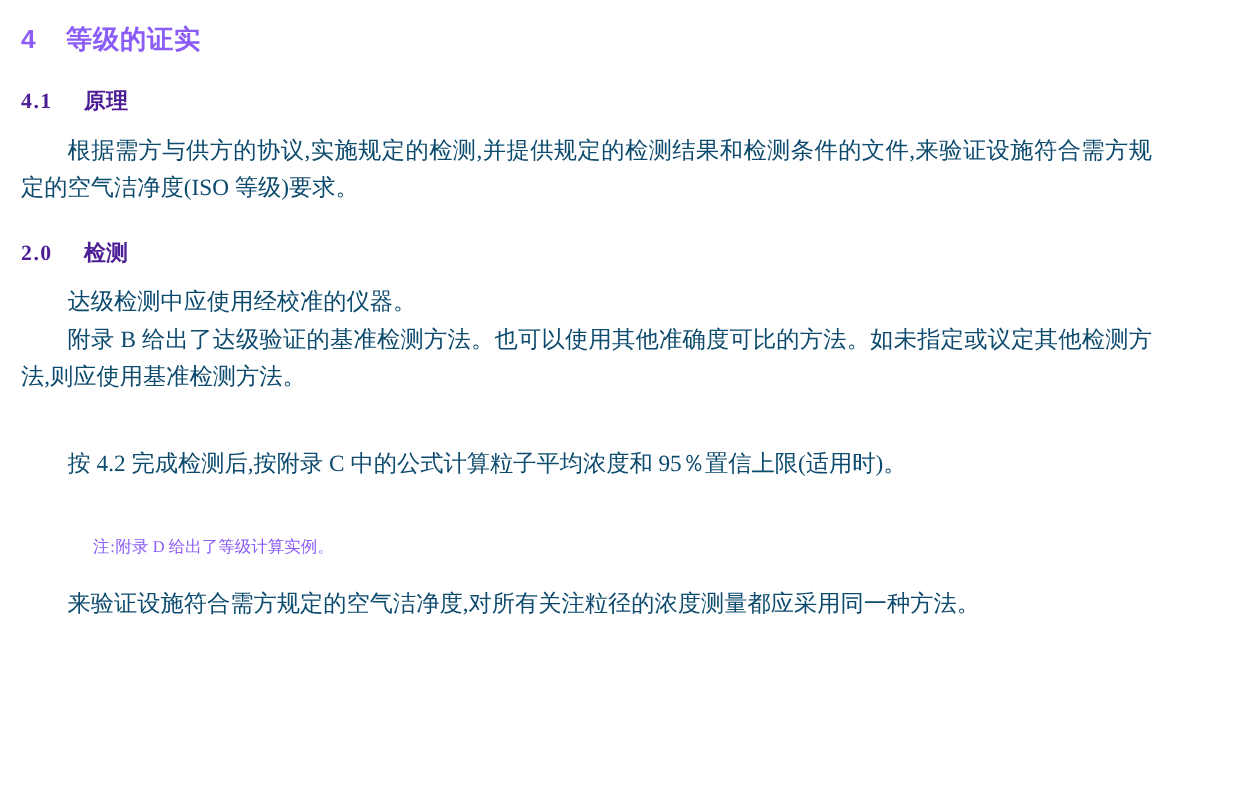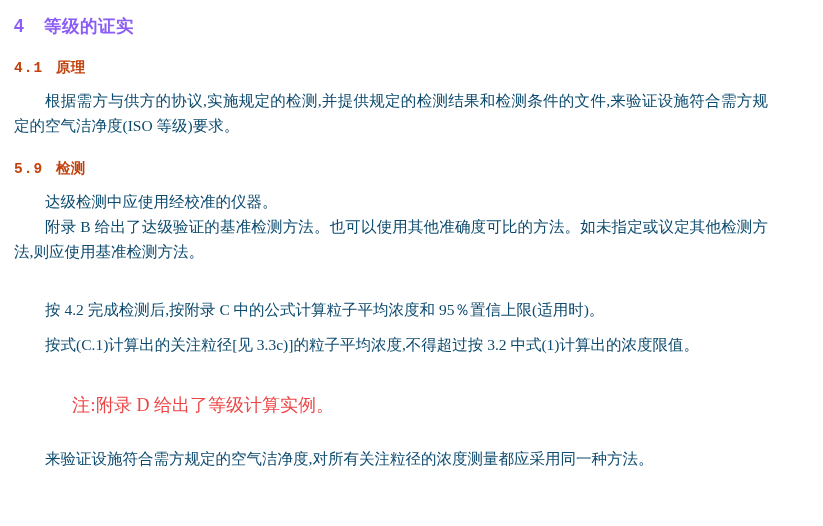--- a/index.html
+++ b/index.html
@@ -28,48 +28,48 @@
     letter-spacing: 0.5px;
     margin: 8px 0 0 0;
     padding-top: 6px;
     color: #8b5cf6;
   }
   .h1 .num {
     display: inline-block;
     min-width: 30px;
   }
   .h2 {
-    font-family: Liberation Mono, monospace;
+    font-family: Liberation Serif, serif;
     font-size: 14.5px;
     font-weight: bold;
     letter-spacing: 0.3px;
-    color: #c2410c;
+    color: #4c1d95;
     margin: 0;
   }
   .h2 .num {
     display: inline-block;
     min-width: 42px;
     letter-spacing: 1px;
   }
   .para {
     font-size: 15.5px;
     line-height: 1.62;
     text-align: justify;
     text-justify: inter-ideograph;
     margin: 0;
     color: #0c4a6e;
   }
   .indent {
     text-indent: 2em;
   }
   .note {
-    font-size: 18px;
+    font-size: 11px;
     line-height: 1.5;
-    margin: 18px;
-    color: #ef4444;
+    margin: 8px;
+    color: #8b5cf6;
   }
   .note .note-label {
     letter-spacing: 0.5px;
   }
   .sp-a { height: 20px; }
   .sp-b { height: 11px; }
   .sp-c { height: 21px; }
   .sp-d { height: 11px; }
   .sp-e { height: 21px; }
   .sp-f { height: 11px; }
@@ -93,38 +93,37 @@
     <span class="num">4.1</span><span>原理</span>
   </div>
 
   <div class="sp-b"></div>
 
   <p class="para indent">根据需方与供方的协议,实施规定的检测,并提供规定的检测结果和检测条件的文件,来验证设施符合需方规定的空气洁净度(ISO 等级)要求。</p>
 
   <div class="sp-c"></div>
 
   <div class="h2">
-    <span class="num">5.9</span><span>检测</span>
+    <span class="num">2.0</span><span>检测</span>
   </div>
 
   <div class="sp-d"></div>
 
   <p class="para indent">达级检测中应使用经校准的仪器。</p>
   <p class="para indent">附录 B 给出了达级验证的基准检测方法。也可以使用其他准确度可比的方法。如未指定或议定其他检测方法,则应使用基准检测方法。</p>
 
   <div class="sp-e"></div>
 
 
   <div class="sp-f"></div>
 
   <p class="para indent">按 4.2 完成检测后,按附录 C 中的公式计算粒子平均浓度和 95％置信上限(适用时)。</p>
 
   <div class="sp-g"></div>
 
-  <p class="para indent">按式(C.1)计算出的关注粒径[见 3.3c)]的粒子平均浓度,不得超过按 3.2 中式(1)计算出的浓度限值。</p>
 
   <div class="sp-h"></div>
 
 
   <div class="sp-i"></div>
 
   <p class="note">
     <span style="display:inline-block;width:40px;"></span><span class="note-label">注:</span><span>附录 D 给出了等级计算实例。</span>
   </p>
 

